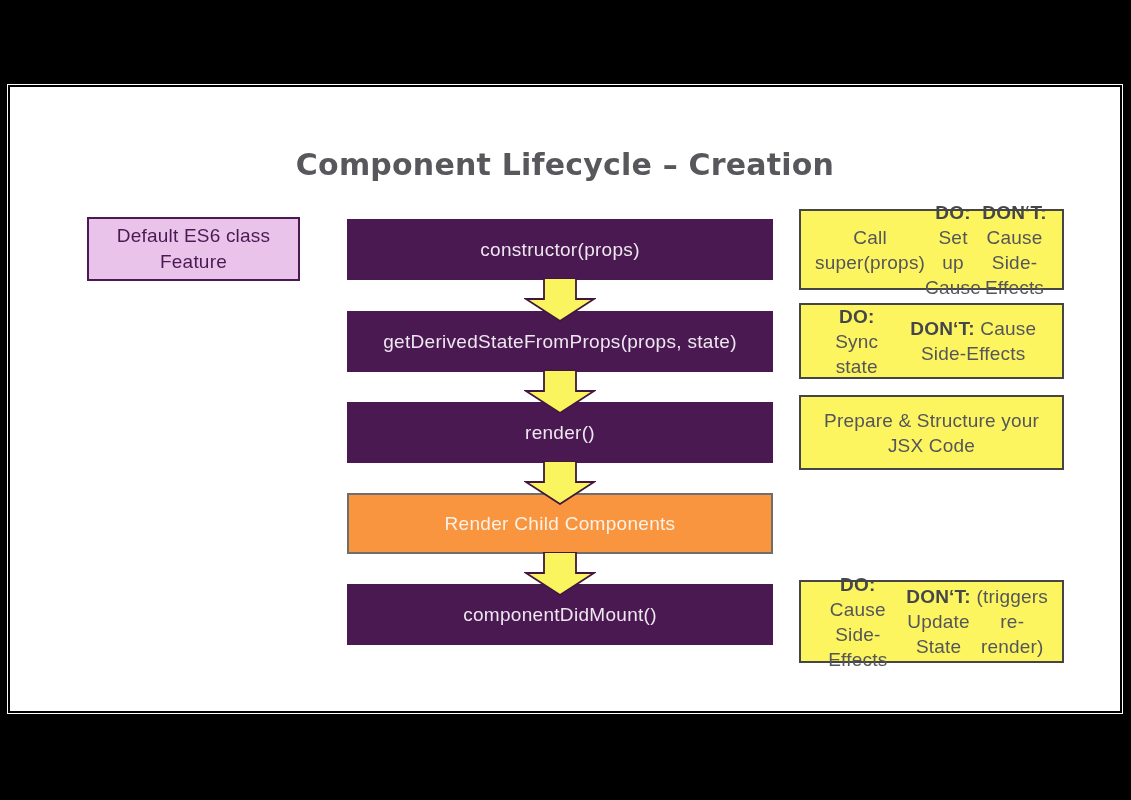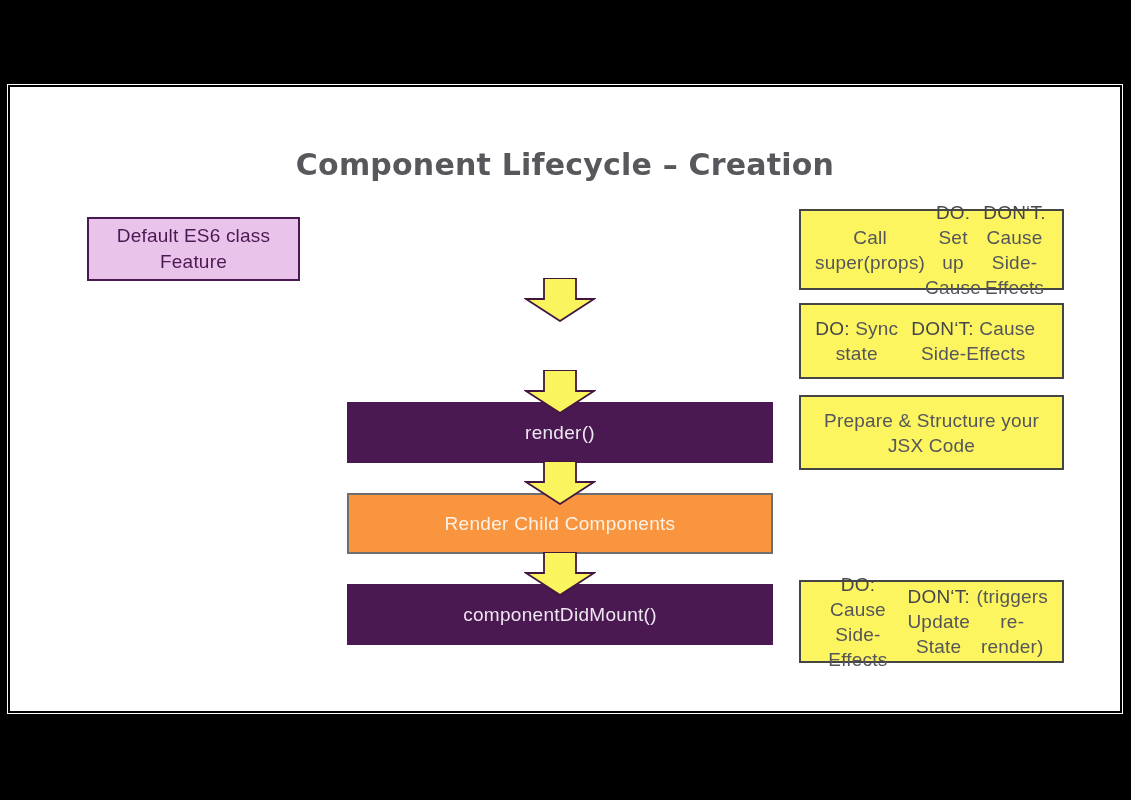--- a/index.html
+++ b/index.html
@@ -58,35 +58,41 @@
   .a0{top:191px}.a1{top:283px}.a2{top:374px}.a3{top:465px}
   .note{
     position:absolute;left:789px;width:265px;
     background:var(--note-fill,#fcf55f);
     border:2px solid var(--note-border,#454545);
     color:var(--note-text,#55565b);
     display:flex;flex-direction:row;align-items:center;justify-content:center;
     text-align:center;font-size:19px;line-height:25px;letter-spacing:0.2px;
     padding:2px 14px;
   }
-  .note b{font-weight:400;color:#45464c;}
+  .note b{font-weight:700;color:#45464c;}
   .n0{top:122px;height:81px}.n1{top:216px;height:76px}.n2{top:308px;height:75px}.n3{top:493px;height:83px}
 </style>
 </head>
 <body>
 
 <div class="canvas">
   <div class="page">
 
     <h1 class="title">Component Lifecycle – Creation</h1>
 
     <div class="feature-box">
       <span>Default ES6 class Feature</span>
     </div>
 
+    <div class="step s0">
+      <span class="step-label">constructor(props)</span>
+    </div>
+    <div class="step s1">
+      <span class="step-label">getDerivedStateFromProps(props, state)</span>
+    </div>
     <div class="step child s3">
       <span class="step-label">Render Child Components</span>
     </div>
     <div class="step s2">
       <span class="step-label">render()</span>
     </div>
     <div class="step s4">
       <span class="step-label">componentDidMount()</span>
     </div>
 

